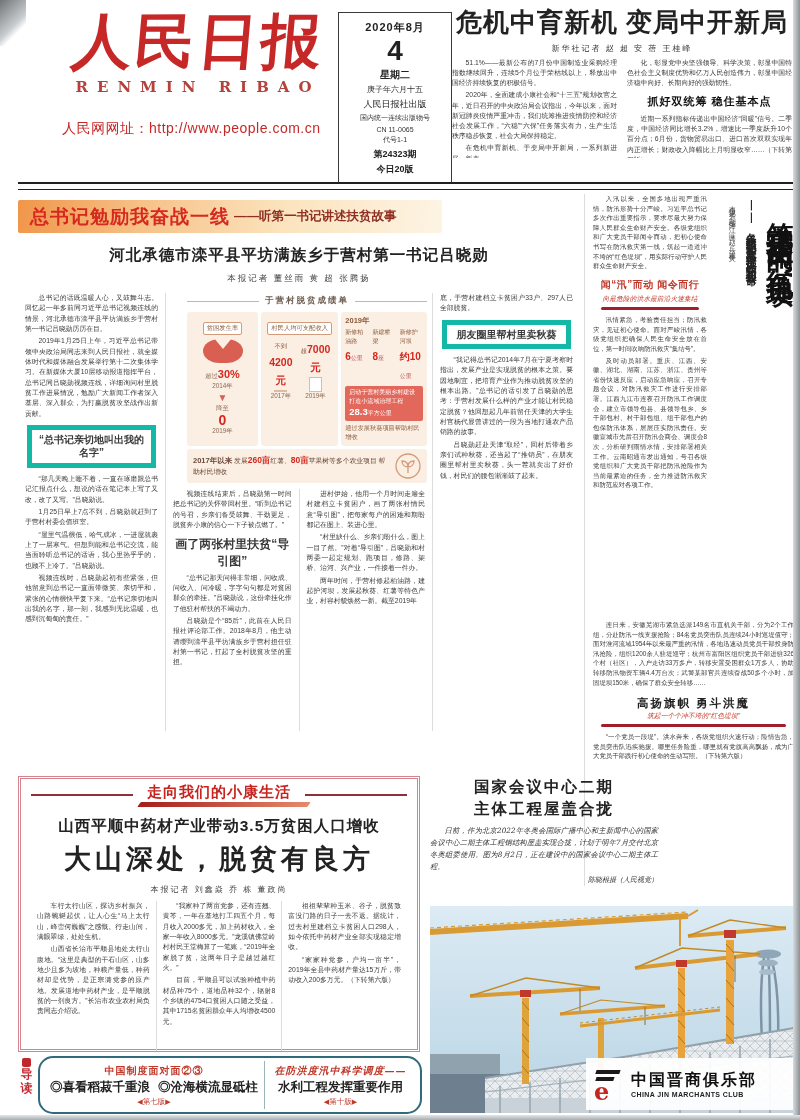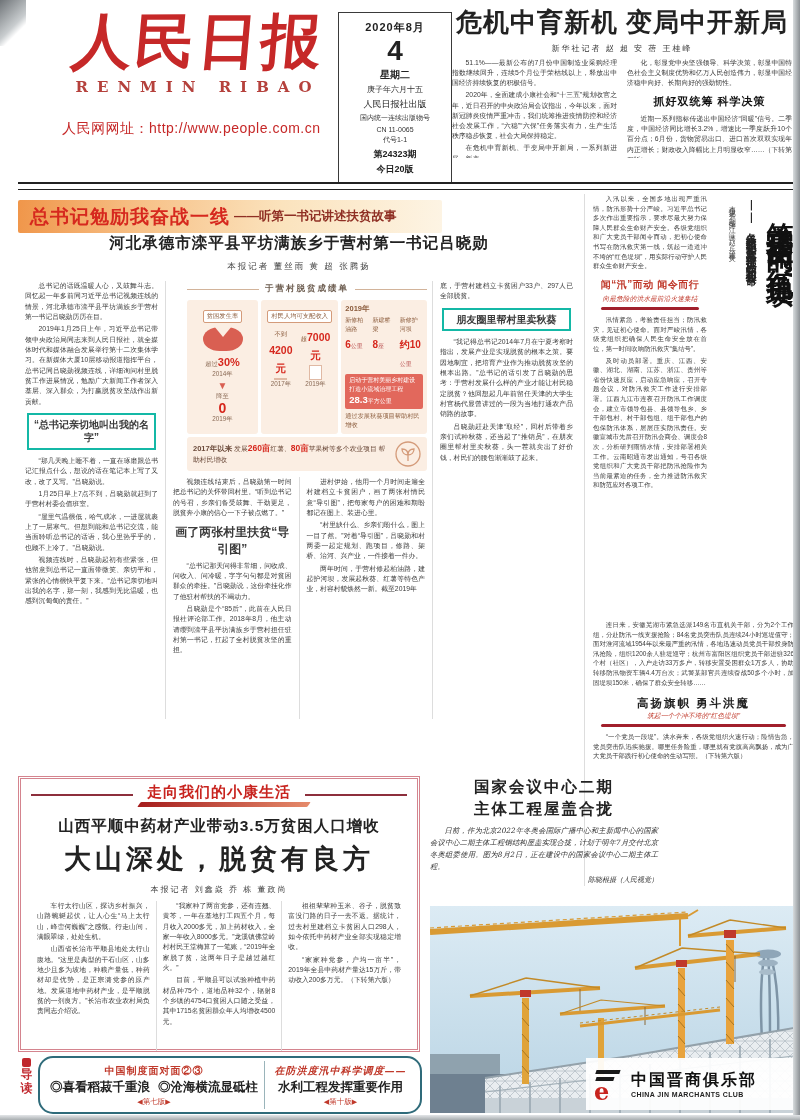--- a/index.html
+++ b/index.html
@@ -43,33 +43,33 @@
 
   .header-rule{position:absolute;left:18px;top:182px;width:776px;height:5px;
         border-top:2px solid #222;border-bottom:1px solid #222;}
 
   
   .lead{position:absolute;left:18px;top:194px;width:562px;height:580px;}
   .banner{width:400px;height:33px;margin-top:6px;border-radius:2px;display:flex;align-items:center;padding:0 12px;
         background:linear-gradient(95deg,#f0964a 0%,#f7c289 30%,#fbe3bd 62%,#fdf4e4 100%);}
   .banner-main{font-size:19px;font-weight:900;color:#d6281e;letter-spacing:1px;white-space:nowrap;}
   .banner-sub{font-size:12.5px;font-weight:bold;color:#8f2f24;margin-left:4px;white-space:nowrap;}
-  .lead-kicker{text-align:center;font-size:15.5px;font-weight:bold;letter-spacing:1px;}
+  .lead-kicker{margin-top:12px;text-align:center;font-size:15.5px;font-weight:bold;letter-spacing:1px;}
   .lead-headline{text-align:center;font-size:29px;font-weight:900;letter-spacing:1px;margin-top:5px;}
   .lead-byline{text-align:center;font-size:8.5px;color:#444;margin-top:7px;letter-spacing:2px;}
   .lead-body{display:flex;margin-top:8px;height:438px;overflow:hidden;}
   .bcol{font-size:6.8px;line-height:1.52;text-align:justify;color:#3a3a3a;padding:0 7px;overflow:hidden;}
   .bcol p{margin:0 0 2px;text-indent:2em;}
   .bcol-1{width:25%;}
   .bmid{width:50%;border-left:1px solid #ddd;display:flex;flex-direction:column;}
   .bmid-cols{display:flex;flex:1;overflow:hidden;}
   .bmid-cols .bcol{width:50%;}
   .bmid-cols .bcol + .bcol{border-left:1px solid #ddd;}
   .bcol-4{width:25%;border-left:1px solid #ddd;}
-  .subhead-box{border:2px solid #14b8a6;padding:3px 5px;margin:6px 2px;font-size:10px;font-weight:900;
+  .subhead-box{border:5px solid #14b8a6;padding:3px 5px;margin:6px 2px;font-size:10px;font-weight:900;
         text-align:center;text-indent:0;line-height:1.35;}
   .subhead-plain{font-size:12px;font-weight:900;text-align:center;margin:6px 0 4px;text-indent:0;line-height:1.35;}
 
   
   .info{margin:2px 5px 6px;padding-left:16px;}
   .info-title{display:flex;align-items:center;gap:6px;font-size:8.5px;font-weight:bold;color:#6b5b4e;letter-spacing:2px;}
   .info-title::before,.info-title::after{content:"";flex:1;border-top:1px solid #d2b39a;}
   .info-grid{display:flex;gap:3px;margin-top:5px;align-items:stretch;}
   .ipanel{background:#fbeee3;border-radius:3px;padding:4px;overflow:hidden;}
   .ip-pov{width:30%;text-align:center;}
@@ -206,21 +206,21 @@
     <div class="ta-h1">危机中育新机 变局中开新局</div>
     <div class="ta-by">新华社记者 赵 超 安 蓓 王桂峰</div>
     <div class="ta-cols">
       <div class="ta-col">
         <p>51.1%——最新公布的7月份中国制造业采购经理指数继续回升，连续5个月位于荣枯线以上，释放出中国经济持续恢复的积极信号。</p>
         <p>2020年，全面建成小康社会和“十三五”规划收官之年，近日召开的中央政治局会议指出，今年以来，面对新冠肺炎疫情严重冲击，我们统筹推进疫情防控和经济社会发展工作，“六稳”“六保”任务落实有力，生产生活秩序稳步恢复，社会大局保持稳定。</p>
         <p>在危机中育新机、于变局中开新局，一系列新进展、新变</p>
       </div>
       <div class="ta-col">
         <p>化，彰显党中央坚强领导、科学决策，彰显中国特色社会主义制度优势和亿万人民创造伟力，彰显中国经济稳中向好、长期向好的强劲韧性。</p>
-        <div class="ta-subhead">抓好双统筹 科学决策</div>
+        <div class="ta-subhead">抓好双统筹 稳住基本点</div>
         <p>近期一系列指标传递出中国经济“回暖”信号。二季度，中国经济同比增长3.2%，增速比一季度跃升10个百分点；6月份，货物贸易出口、进口首次双双实现年内正增长；财政收入降幅比上月明显收窄……（下转第四版）</p>
       </div>
     </div>
   </div>
 
   <div class="header-rule"></div>
 
   <div class="lead">
     <div class="banner">
       <span class="banner-main">总书记勉励我奋战一线</span>

